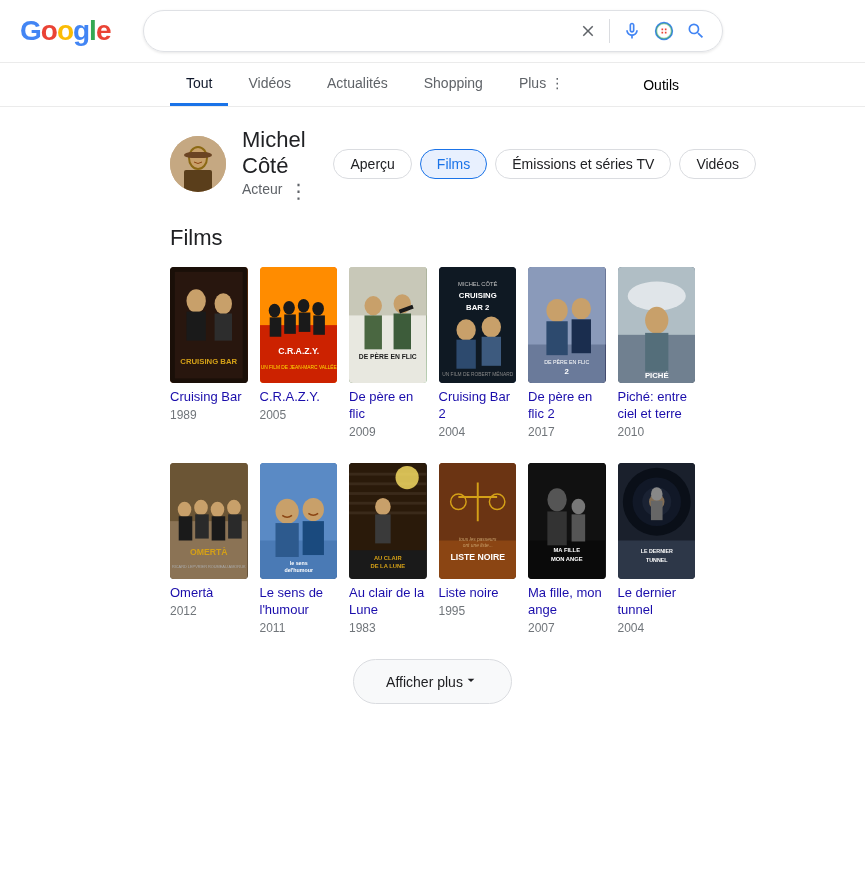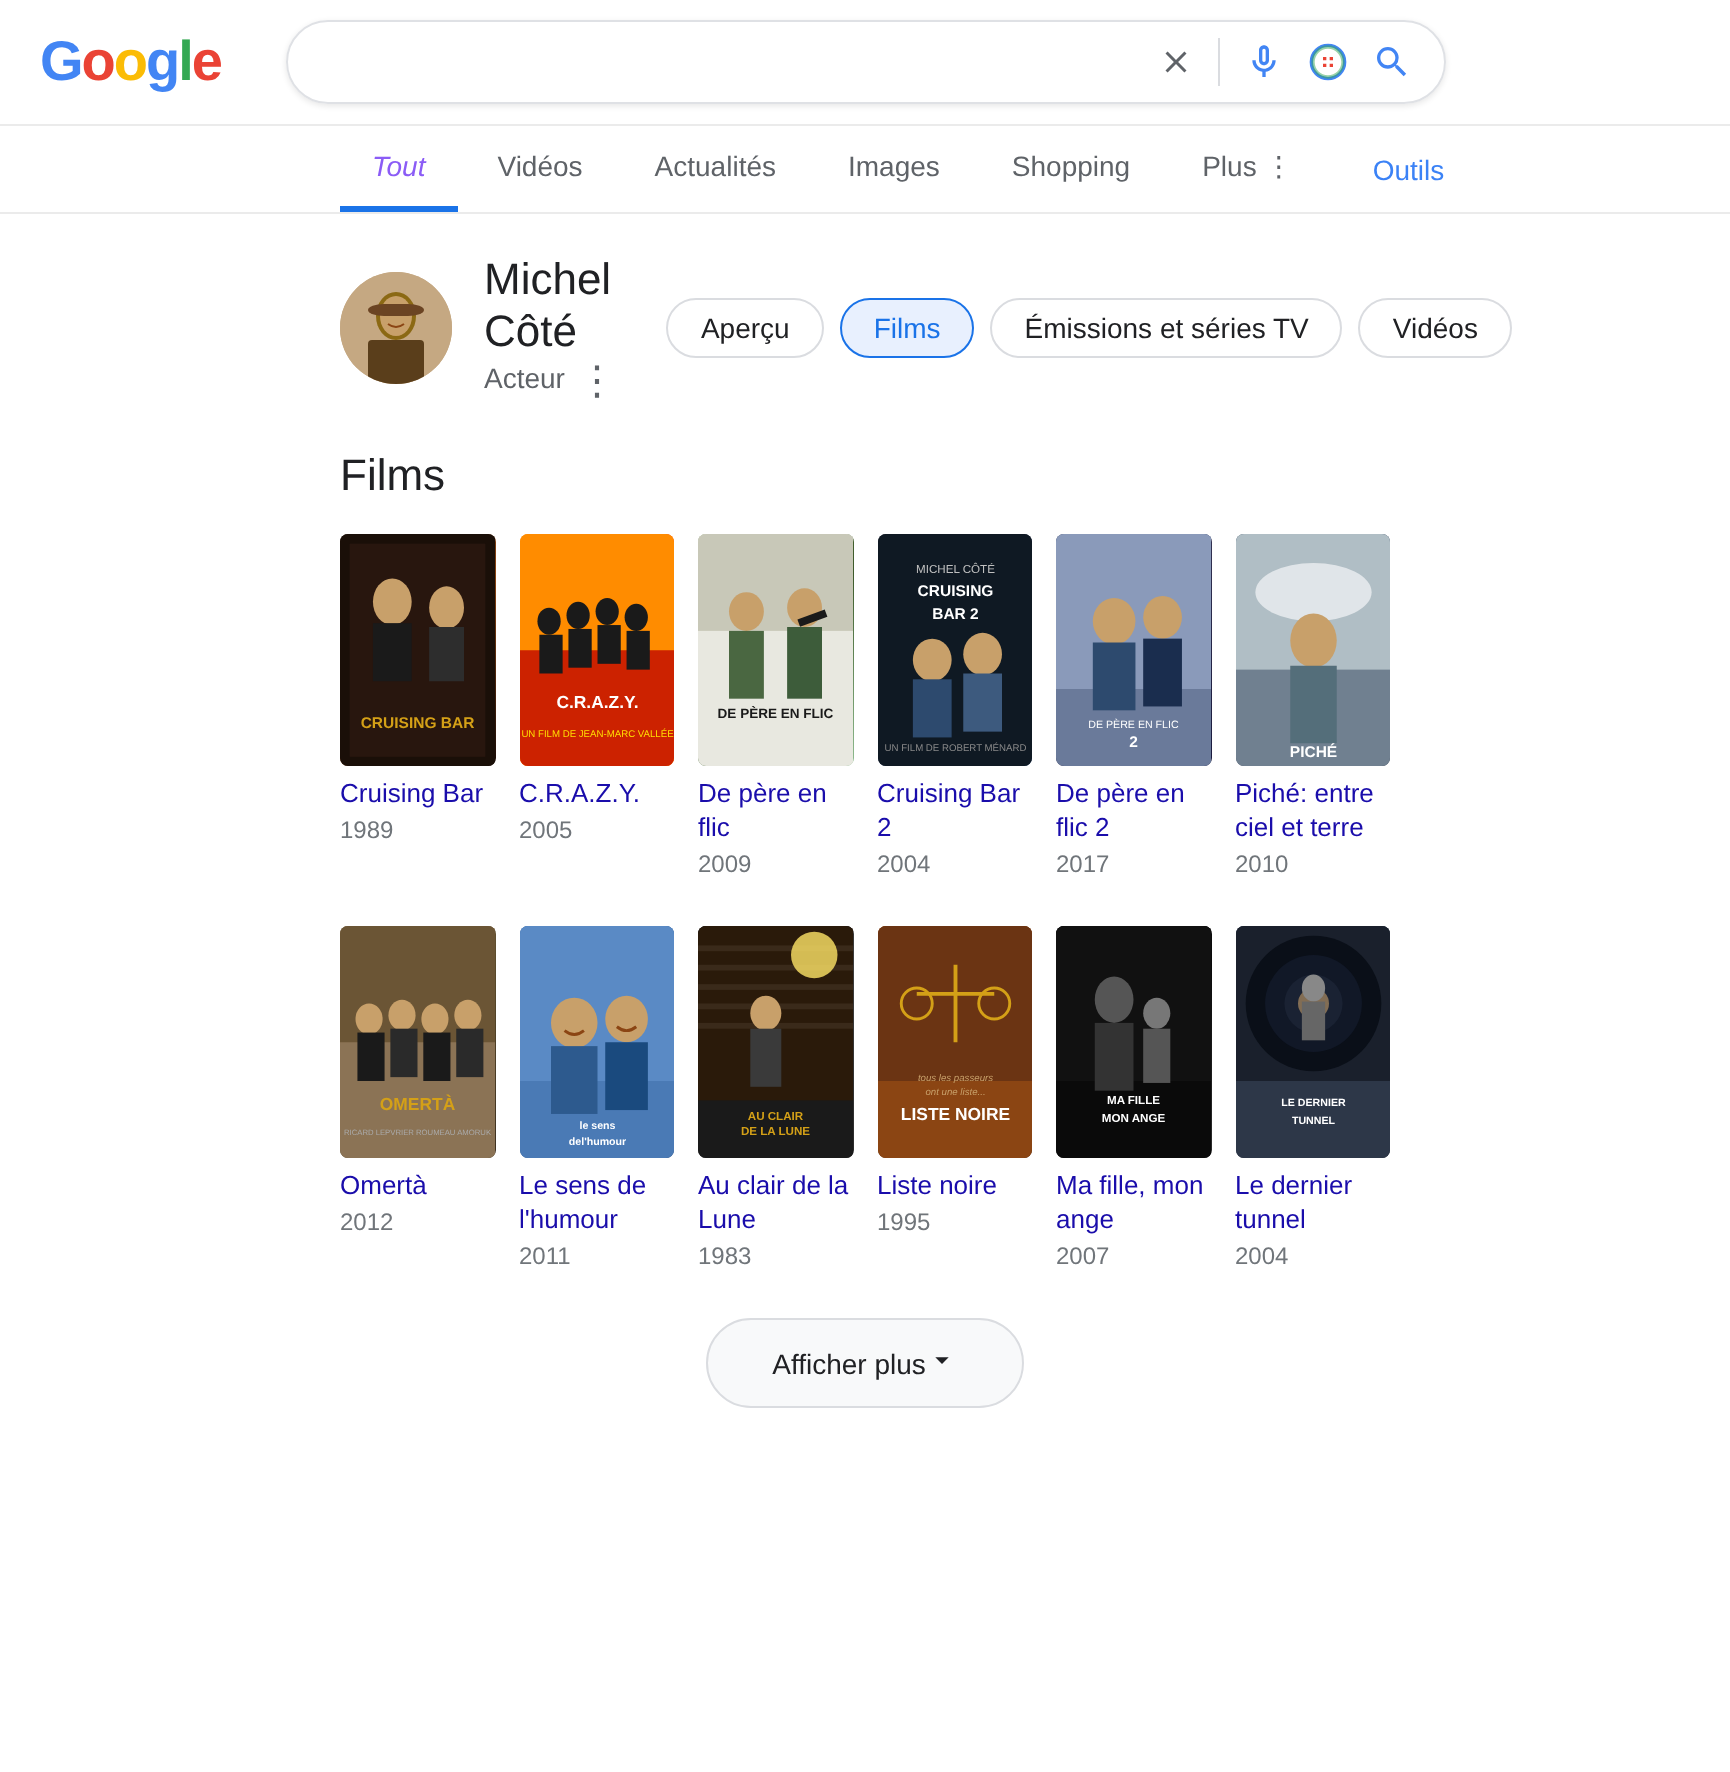--- a/index.html
+++ b/index.html
@@ -72,29 +72,28 @@
       color: #5f6368;
       cursor: pointer;
       border-bottom: 3px solid transparent;
       text-decoration: none;
       display: flex;
       align-items: center;
       gap: 4px;
       white-space: nowrap;
     }
     .nav-tab.active {
-      color: #8b5cf6;
+      color: #0f172a;
       border-bottom: 3px solid #1a73e8;
-      font-style: italic;
     }
     .nav-spacer { flex: 1; }
     .nav-outils {
       padding: 4px 16px;
       font-size: 14px;
-      color: #3b82f6;
+      color: #000000;
       cursor: pointer;
     }
 
     
     .main {
       padding: 20px 170px;
       max-width: 865px;
     }
 
     
@@ -266,21 +265,20 @@
           </svg>
       </button>
     </div>
   </div>
 </div>
 
 <div class="nav-tabs">
   <a class="nav-tab active">Tout</a>
   <a class="nav-tab">Vidéos</a>
   <a class="nav-tab">Actualités</a>
-  <a class="nav-tab">Images</a>
   <a class="nav-tab">Shopping</a>
   <a class="nav-tab" style="display:flex;align-items:flex-end;gap:4px;">
     <span>Plus</span>
     <span>⋮</span>
   </a>
   <div class="nav-spacer"></div>
   <span class="nav-outils">Outils</span>
 </div>
 
 <div class="main">

